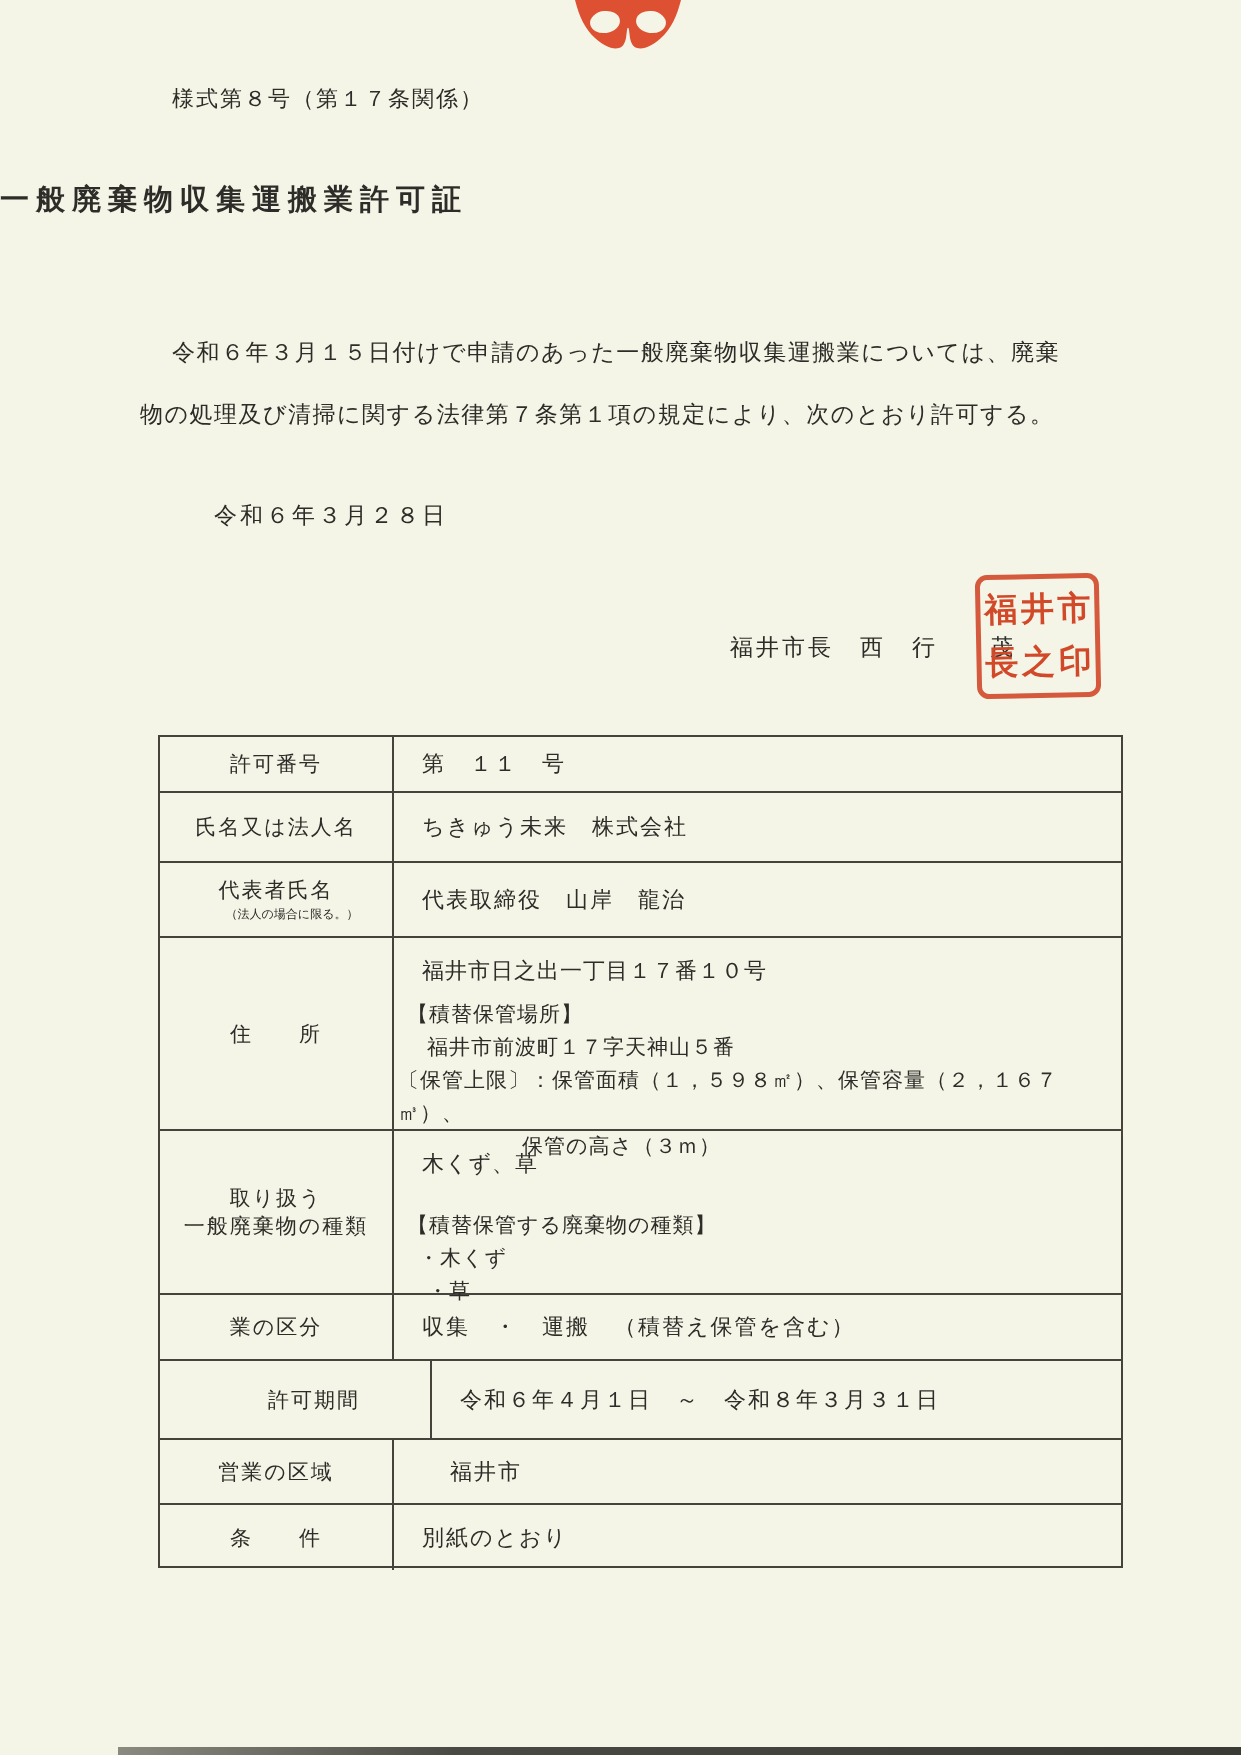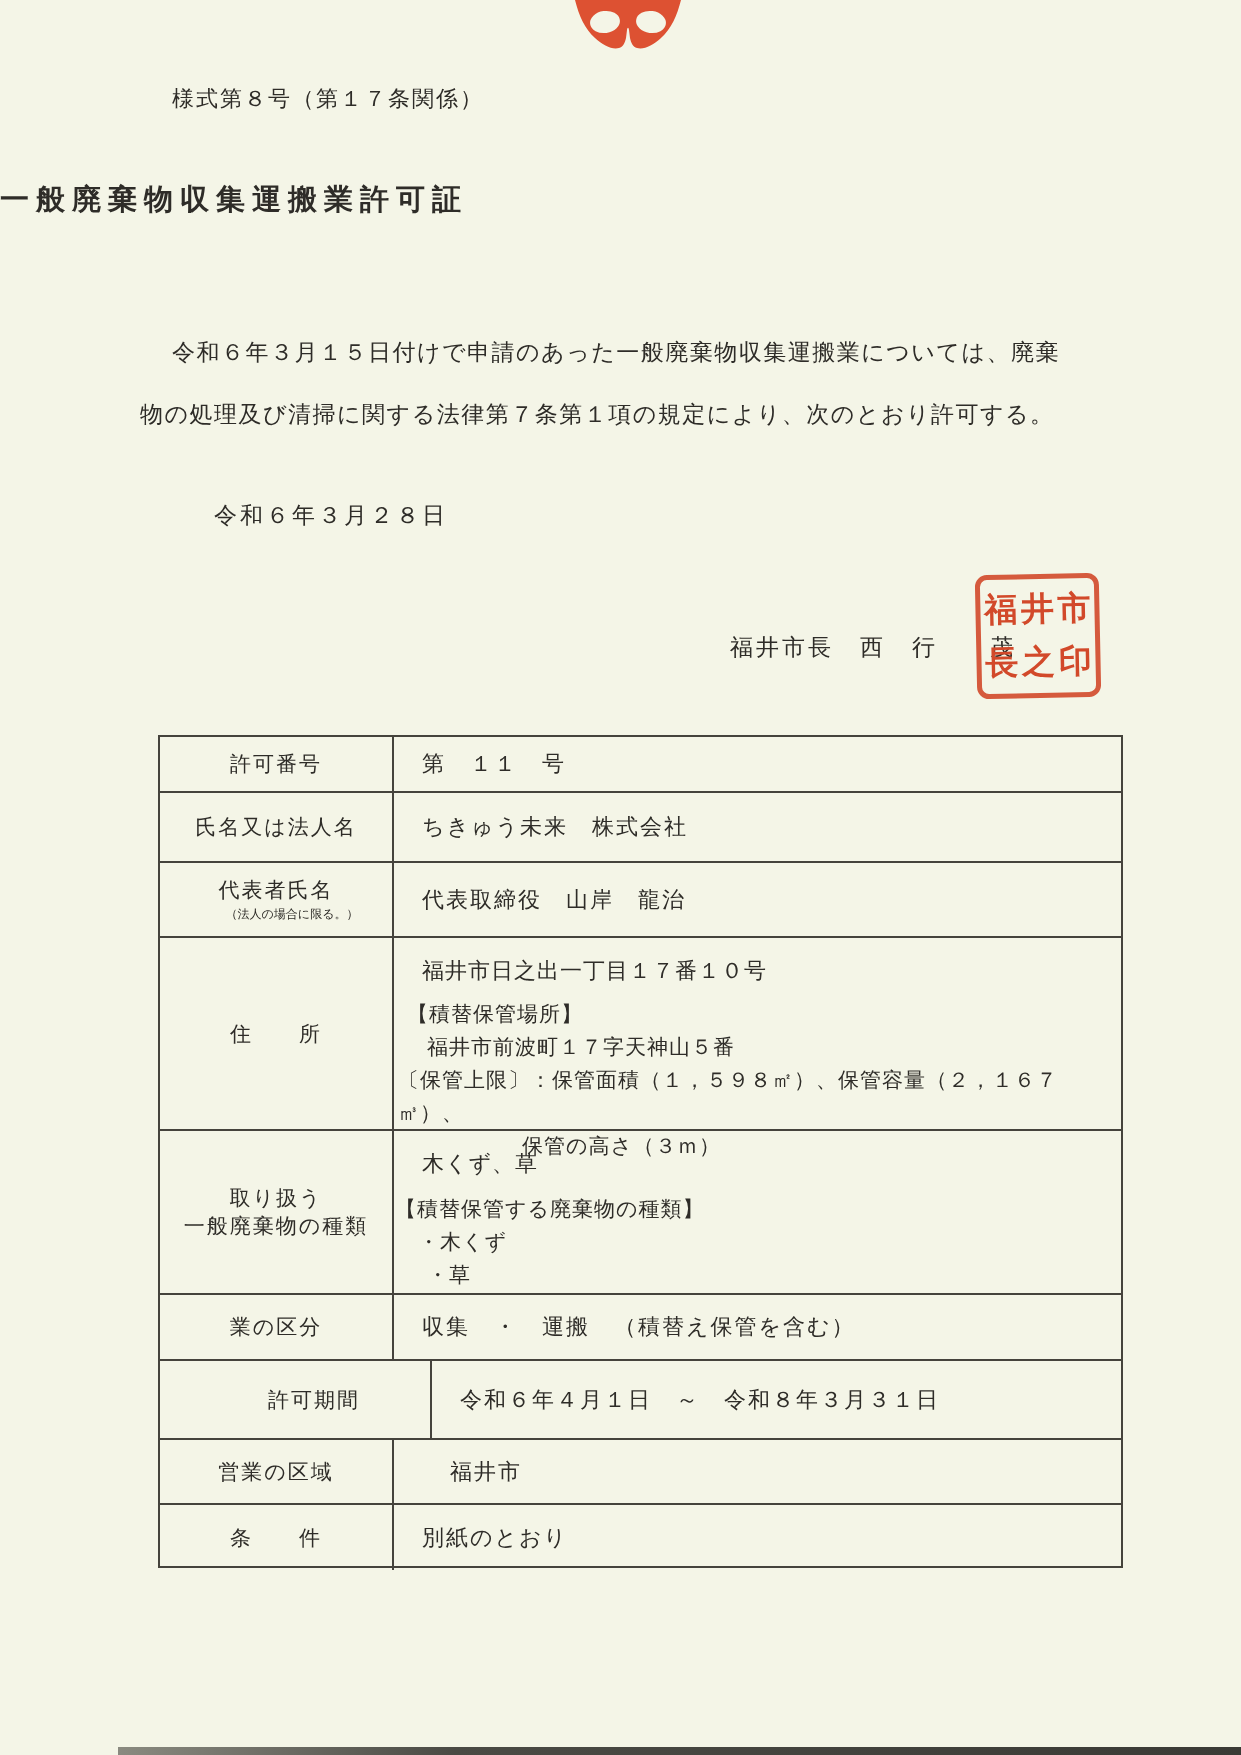--- a/index.html
+++ b/index.html
@@ -72,21 +72,21 @@
   .r6{height:66px;} .r7{height:79px;padding-left:38px;} .r8{height:65px;gap:28px;} .r9{height:65px;}
   .label-note{font-size:12px;letter-spacing:0;margin-top:2px;margin-left:32px;}
   .multi{justify-content:flex-start;padding-left:0;padding-top:20px;}
   .ln{line-height:33px;font-size:21px;letter-spacing:1px;}
   .addr-line1{padding-left:28px;font-size:22px;margin-bottom:14px;line-height:26px;}
   .addr-line2{padding-left:13px;}
   .addr-line3{padding-left:33px;}
   .addr-line4{padding-left:4px;}
   .addr-line5{padding-left:128px;}
   .kind-line1{padding-left:28px;font-size:22px;margin-bottom:16px;line-height:26px;}
-  .kind-line2{padding-left:1px;}
+  .kind-line2{padding-left:13px;margin-top:16px;}
   .kind-line3{padding-left:24px;}
   .kind-line4{padding-left:33px;}
   .bottom-edge{
     left:118px;right:0;bottom:0;height:8px;
     background:linear-gradient(to right,#8a8a80,#4a4a44 30%,#3a3a35);
   }
 </style>
 </head>
 <body>
 

